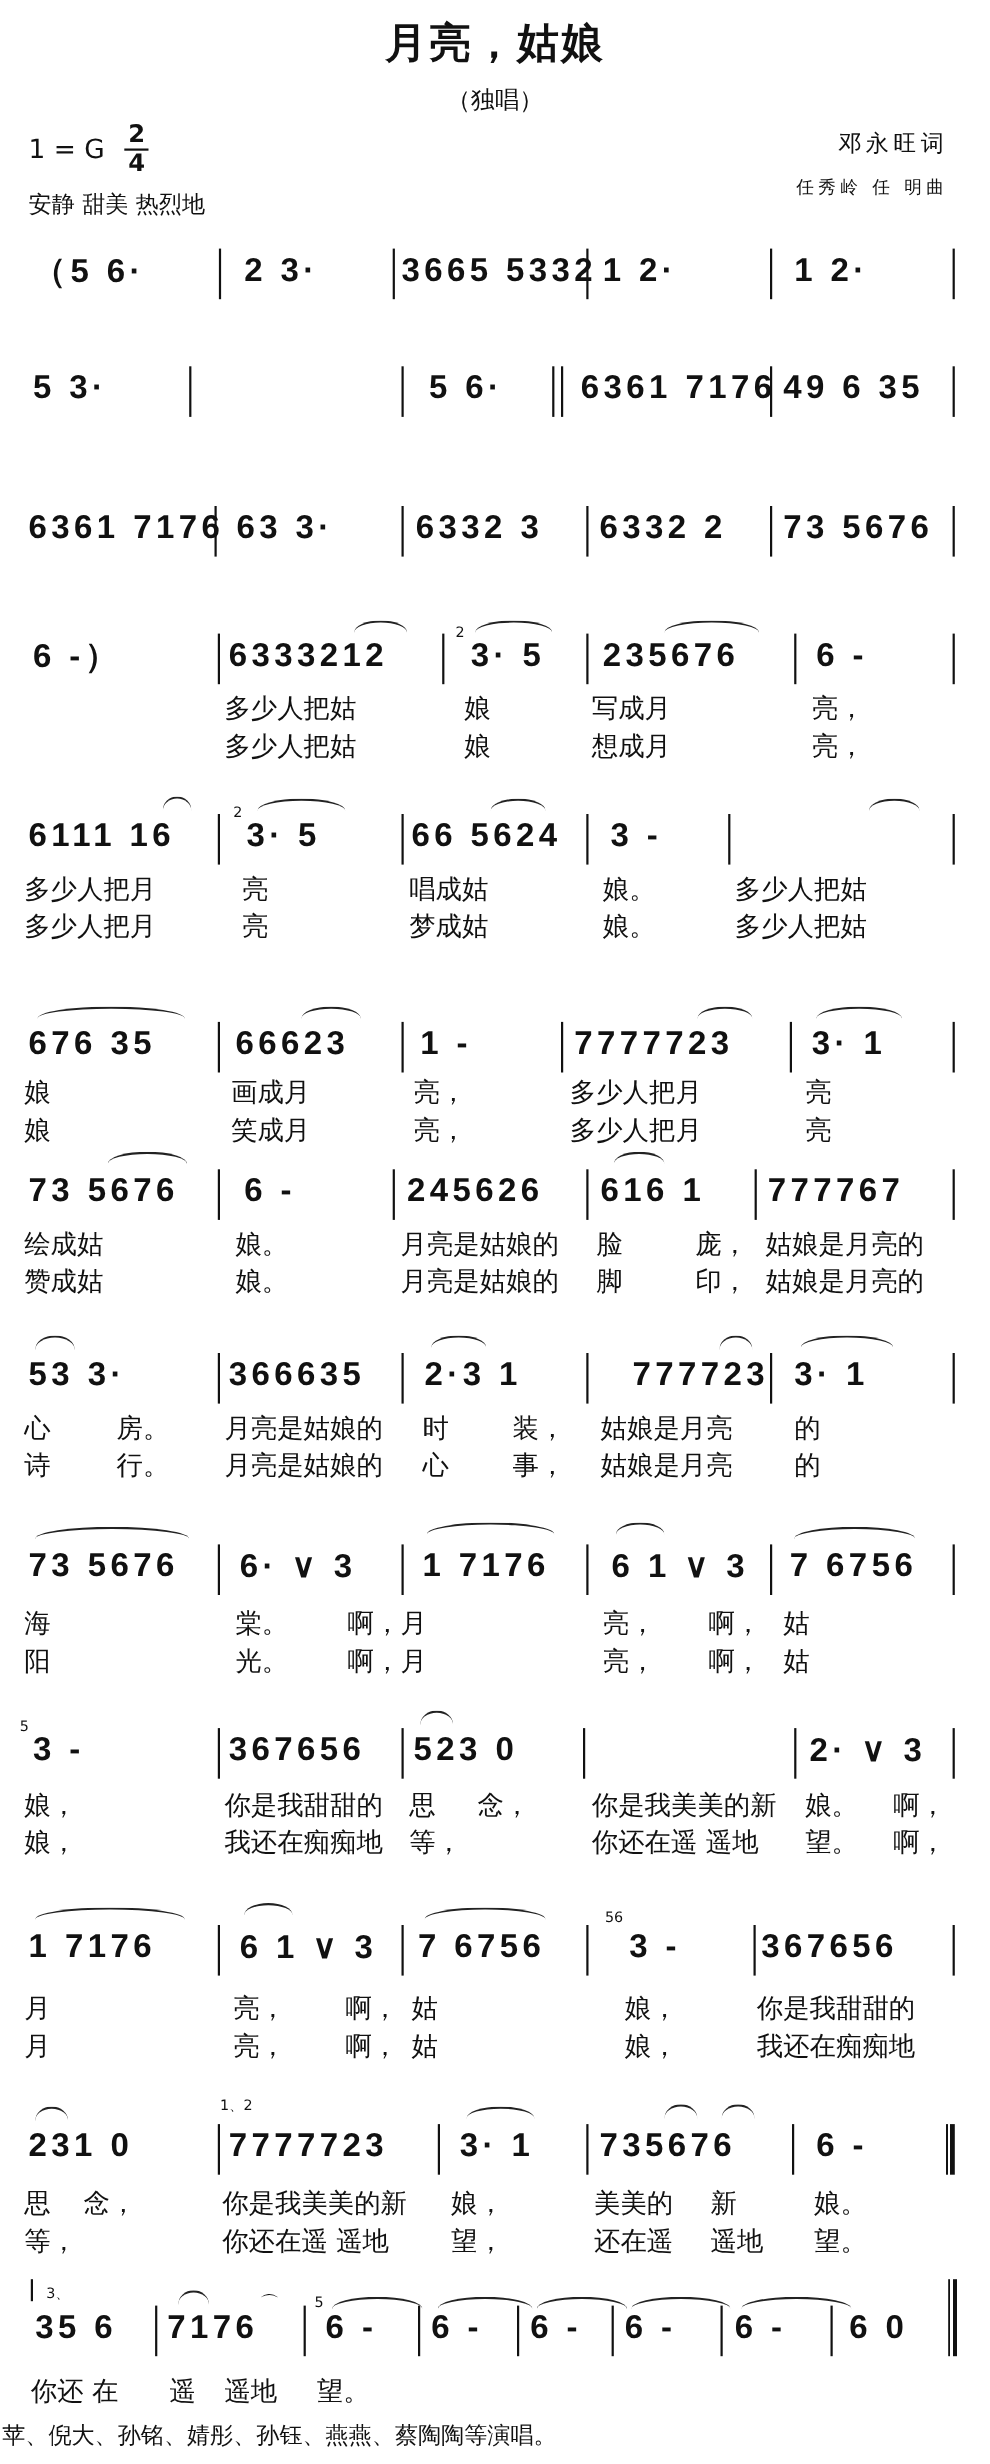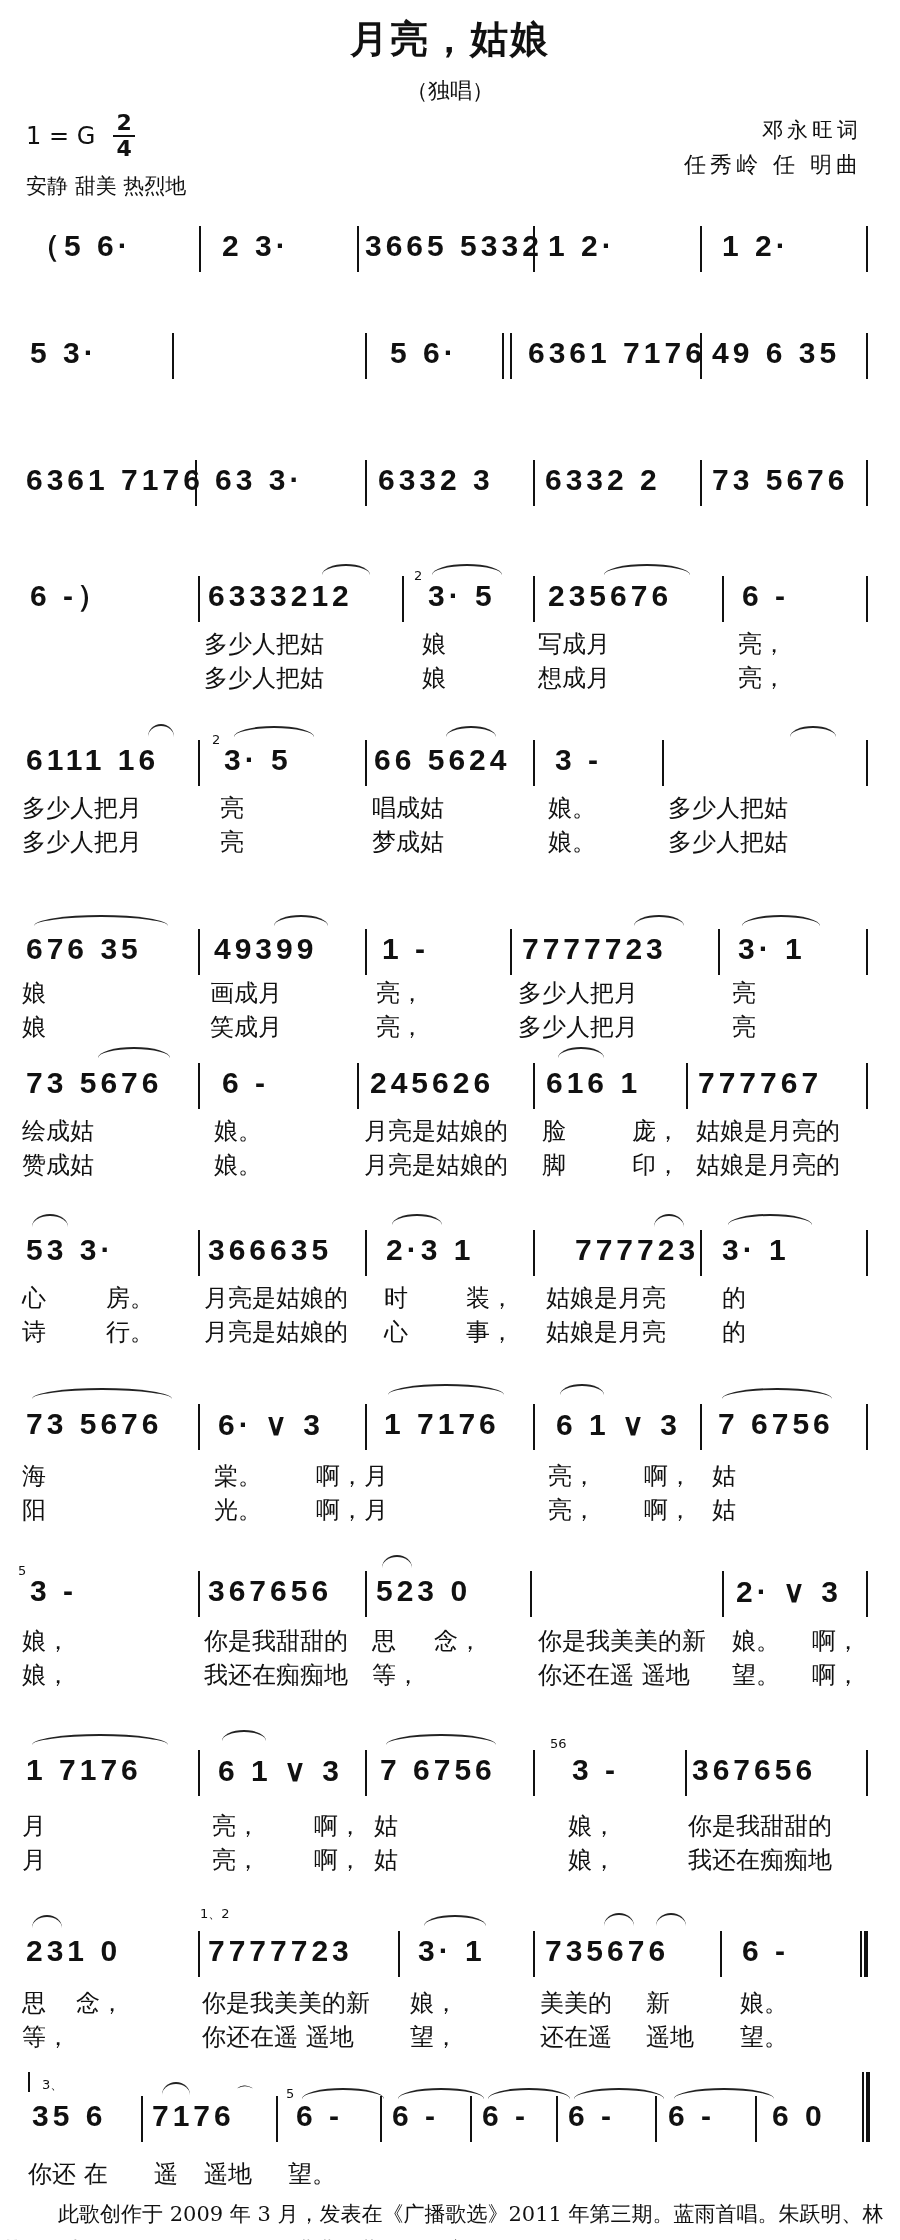--- a/index.html
+++ b/index.html
@@ -5,21 +5,21 @@
   html,body{margin:0;padding:0;background:#fff;}
   body{width:900px;height:2240px;overflow:hidden;position:relative;font-family:"DejaVu Sans",sans-serif;color:#111;}
   .abs{position:absolute;}
   .title{left:0;width:900px;top:14px;text-align:center;font-size:38px;font-weight:bold;font-family:"DejaVu Serif",serif;letter-spacing:2px;}
   .subtitle{left:0;width:900px;top:76px;text-align:center;font-size:22px;}
   .key{left:26px;top:112px;font-size:24px;display:flex;align-items:center;gap:10px;}
   .frac{display:inline-flex;flex-direction:column;align-items:center;font-weight:bold;font-size:22px;line-height:22px;margin-left:8px;}
   .frac .bar{width:22px;height:2px;background:#111;margin:1px 0;}
   .tempo{left:26px;top:172px;font-size:21px;}
   .lyricist{right:38px;top:116px;font-size:21px;letter-spacing:4px;}
-  .composer{right:38px;top:150px;font-size:22px;letter-spacing:4px;text-align:right;}
+  .composer{right:38px;top:160px;font-size:16px;letter-spacing:4px;text-align:right;}
   .row{position:absolute;left:0;width:900px;}
   .notes{position:absolute;left:0;width:900px;height:60px;}
   .measure{position:absolute;top:0;height:60px;display:flex;align-items:center;font-weight:bold;font-size:30px;font-family:"Liberation Sans",sans-serif;letter-spacing:4px;white-space:nowrap;}
   .barline{position:absolute;top:10px;width:2px;height:46px;background:#111;}
   .barline.thin{width:1.5px;}
   .barline.double{width:6px;border-left:2px solid #111;border-right:2px solid #111;background:transparent;}
   .barline.end{width:8px;background:linear-gradient(to right,#111 0 2px,transparent 2px 4px,#111 4px 8px);}
   .lyr{position:absolute;font-size:24px;white-space:pre;font-family:"DejaVu Sans",sans-serif;}
   .slur{position:absolute;height:20px;border-top:2px solid #222;border-radius:50% 50% 0 0;}
   .small{position:absolute;font-size:13px;font-weight:normal;}
@@ -140,21 +140,21 @@
   <div class="lyr" style="left:372px;top:96px">梦成姑</div>
   <div class="lyr" style="left:548px;top:96px">娘。</div>
   <div class="lyr" style="left:668px;top:96px">多少人把姑</div>
 </div>
 
 <div class="row" style="top:919px">
   <div class="notes">
     <div class="measure" style="left:26px">676  35</div>
     <div class="slur" style="left:34px;top:-4px;width:134px"></div>
     <div class="barline" style="left:198px"></div>
-    <div class="measure" style="left:214px">49399</div>
+    <div class="measure" style="left:214px">66623</div>
     <div class="slur" style="left:274px;top:-4px;width:54px"></div>
     <div class="barline" style="left:365px"></div>
     <div class="measure" style="left:382px">1  -</div>
     <div class="barline" style="left:510px"></div>
     <div class="measure" style="left:522px">7777723</div>
     <div class="slur" style="left:634px;top:-4px;width:50px"></div>
     <div class="barline" style="left:718px"></div>
     <div class="measure" style="left:738px">3·  1</div>
     <div class="slur" style="left:742px;top:-4px;width:78px"></div>
     <div class="barline" style="left:866px"></div>
@@ -387,15 +387,14 @@
     <div class="measure" style="left:772px">6 0</div>
     <div class="barline end" style="left:862px;top:-14px;height:70px"></div>
   </div>
   <div class="lyr" style="left:28px;top:72px">你还 在</div>
   <div class="lyr" style="left:154px;top:72px">遥</div>
   <div class="lyr" style="left:204px;top:72px">遥地</div>
   <div class="lyr" style="left:288px;top:72px">望。</div>
 </div>
 
 <div class="abs footer">
-  <div>此歌创作于 2009 年 3 月，发表在《广播歌选》2011 年第三期。蓝雨首唱。朱跃明、林</div>
   <div style="text-indent:-28px">苹、倪大、孙铭、婧彤、孙钰、燕燕、蔡陶陶等演唱。</div>
 </div>
 
 </body></html>

